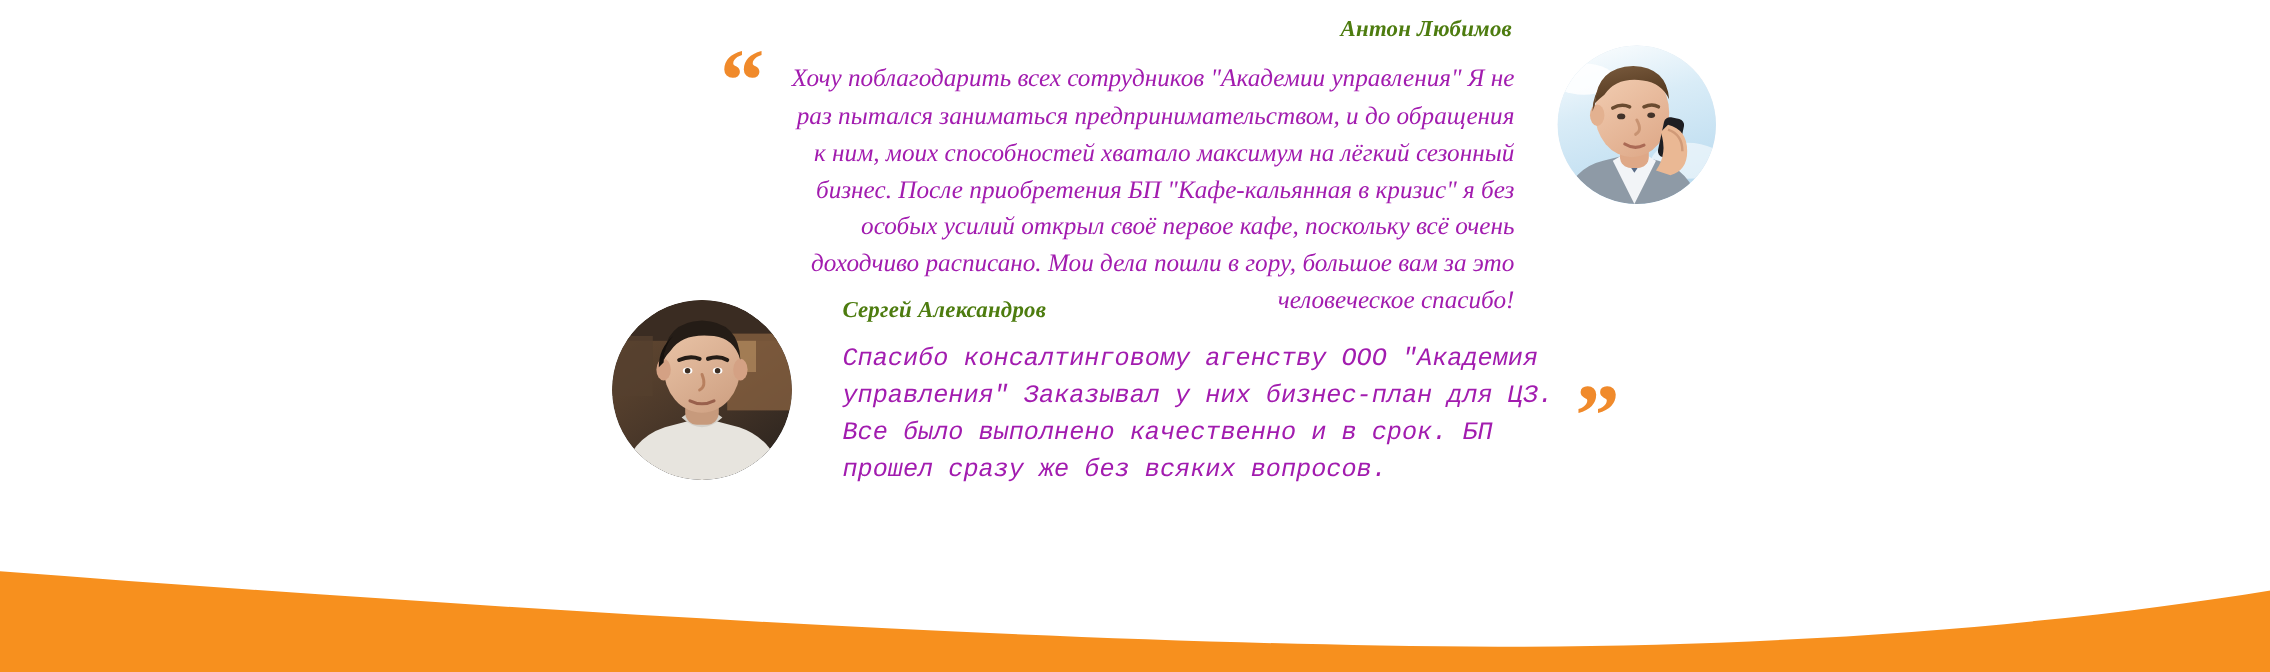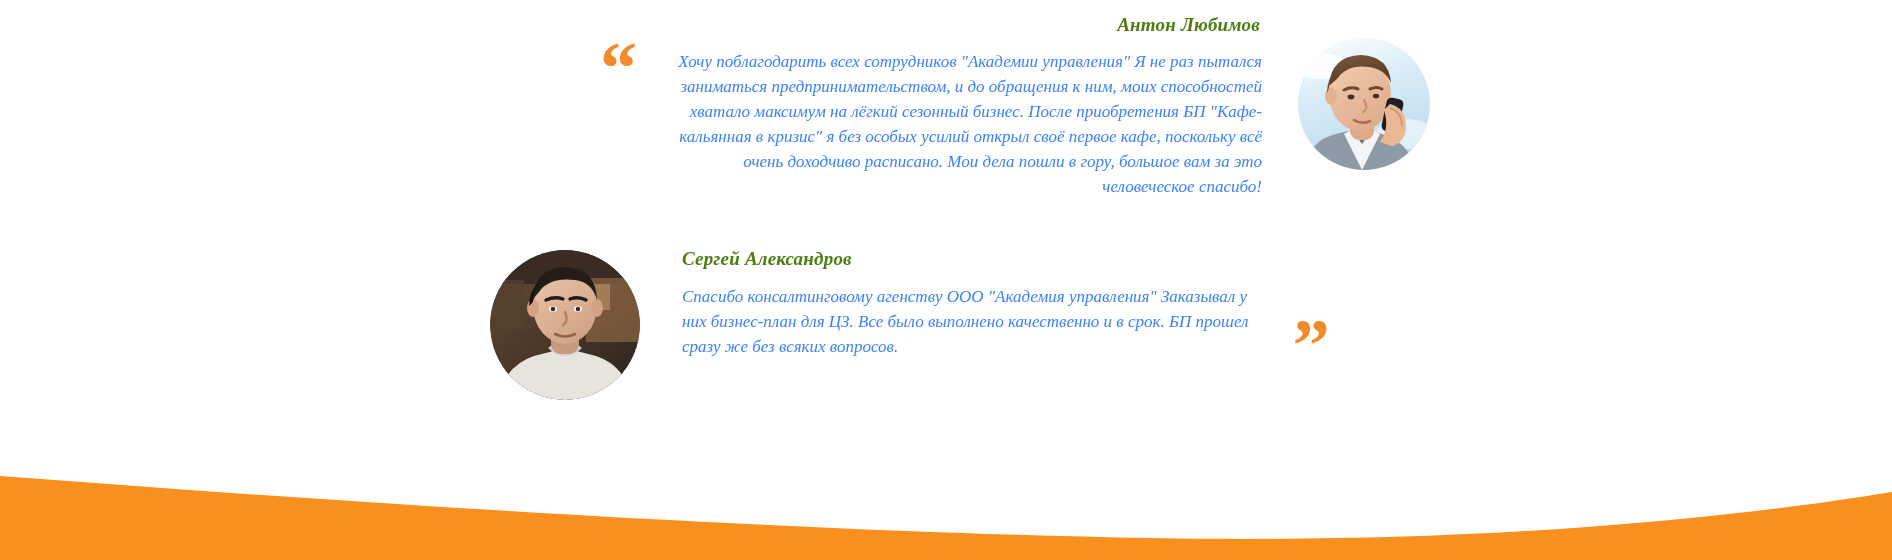--- a/index.html
+++ b/index.html
@@ -29,21 +29,21 @@
     align-items: flex-start;
   }
 
   #testimonial-1 {
     left: 600px;
     top: 14px;
     width: 830px;
   }
 
   #testimonial-2 {
-    left: 490px;
+    left: 510px;
     top: 248px;
     width: 840px;
   }
 
   .quote-mark {
     color: #f08a2b;
     font-family: "Liberation Serif", "DejaVu Serif", serif;
     font-size: 74px;
     font-weight: 700;
     line-height: 0.72;
@@ -70,41 +70,42 @@
     font-style: italic;
     font-weight: 700;
     font-size: 19px;
     color: #4d7c0f;
     letter-spacing: 0.2px;
     margin: 0;
   }
 
   .tst-text {
     font-style: italic;
-    font-size: 17px;
+    font-size: 21px;
     line-height: 1.47;
-    color: #3b82f6;
+    color: #a21caf;
     margin: 0;
   }
 
   #testimonial-1 .tst-name {
     text-align: right;
     margin-bottom: 14px;
     padding-right: 2px;
   }
   #testimonial-1 .tst-text {
     text-align: right;
   }
 
   #testimonial-2 .tst-name {
     text-align: left;
     margin-bottom: 15px;
   }
   #testimonial-2 .tst-text {
     text-align: left;
+    font-family: Liberation Mono, monospace;
   }
 
   
   .avatar {
     position: relative;
     flex: 0 0 auto;
     width: 132px;
     height: 132px;
     border-radius: 50%;
     overflow: hidden;

